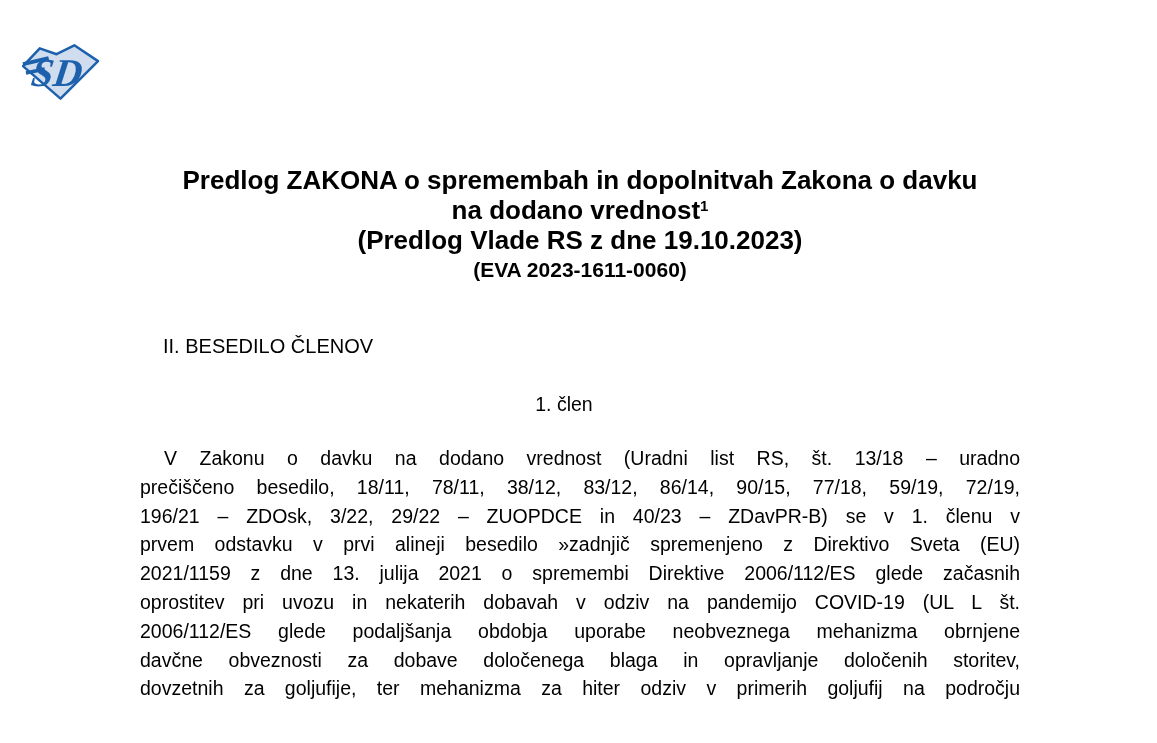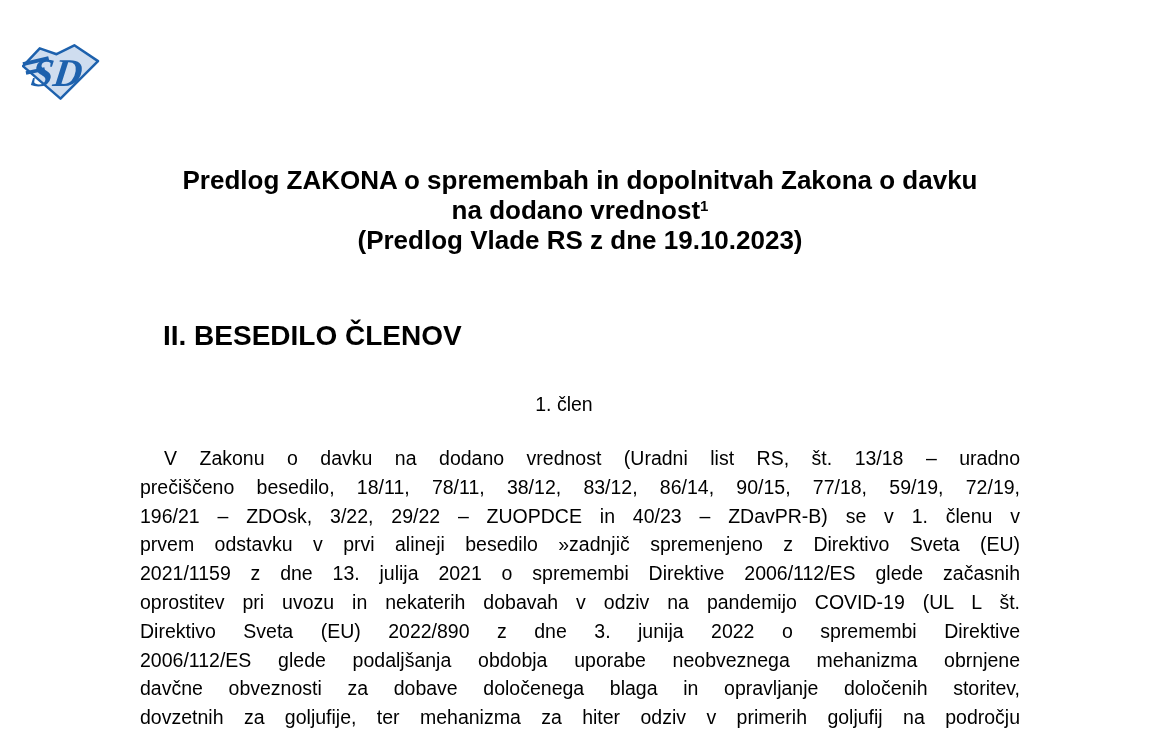--- a/index.html
+++ b/index.html
@@ -36,23 +36,23 @@
   .title-block sup {
     font-size: 15px;
     line-height: 0;
     position: relative;
     top: -8px;
     vertical-align: baseline;
   }
   .section-heading {
     position: absolute;
     left: 163px;
-    top: 324px;
-    font-weight: bold;
-    font-size: 28px;
+    top: 334px;
+    font-weight: normal;
+    font-size: 20px;
     line-height: 24px;
   }
   .article-heading {
     position: absolute;
     left: 124px;
     top: 392px;
     width: 880px;
     text-align: center;
     font-size: 19.5px;
     line-height: 24px;
@@ -88,32 +88,32 @@
       <g transform="skewX(-8)">
         <text x="14" y="42" font-family="Liberation Serif, serif" font-weight="bold" font-style="italic" font-size="40" fill="#1d61ad">SD</text>
       </g>
     </svg>
   </div>
 
   <div class="title-block">
     <div>Predlog ZAKONA o spremembah in dopolnitvah Zakona o davku</div>
     <div><span>na dodano vrednost</span><sup>1</sup></div>
     <div>(Predlog Vlade RS z dne 19.10.2023)</div>
+    <div class="eva">(EVA 2023-1611-0060)</div>
   </div>
 
   <div class="section-heading">II. BESEDILO ČLENOV</div>
 
   <div class="article-heading">1. člen</div>
 
   <div class="paragraph">
     <div class="bodyline first">V Zakonu o davku na dodano vrednost (Uradni list RS, št. 13/18 – uradno</div>
     <div class="bodyline">prečiščeno besedilo, 18/11, 78/11, 38/12, 83/12, 86/14, 90/15, 77/18, 59/19, 72/19,</div>
     <div class="bodyline">196/21 – ZDOsk, 3/22, 29/22 – ZUOPDCE in 40/23 – ZDavPR-B) se v 1. členu v</div>
     <div class="bodyline">prvem odstavku v prvi alineji besedilo »zadnjič spremenjeno z Direktivo Sveta (EU)</div>
     <div class="bodyline">2021/1159 z dne 13. julija 2021 o spremembi Direktive 2006/112/ES glede začasnih</div>
     <div class="bodyline">oprostitev pri uvozu in nekaterih dobavah v odziv na pandemijo COVID-19 (UL L št.</div>
-    <div class="bodyline">Direktivo Sveta (EU) 2022/890 z dne 3. junija 2022 o spremembi Direktive</div>
     <div class="bodyline">2006/112/ES glede podaljšanja obdobja uporabe neobveznega mehanizma obrnjene</div>
     <div class="bodyline">davčne obveznosti za dobave določenega blaga in opravljanje določenih storitev,</div>
     <div class="bodyline">dovzetnih za goljufije, ter mehanizma za hiter odziv v primerih goljufij na področju</div>
   </div>
 
 </div>
 
 </body></html>

